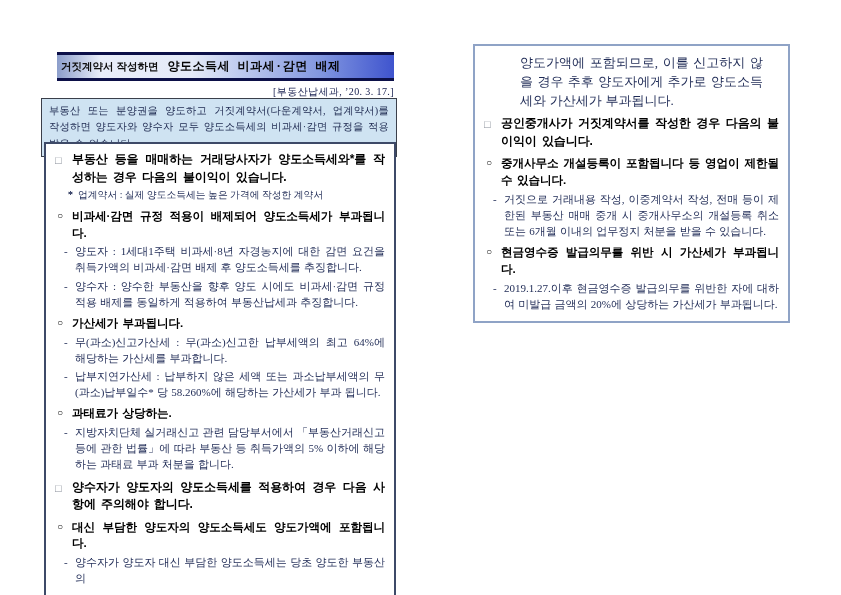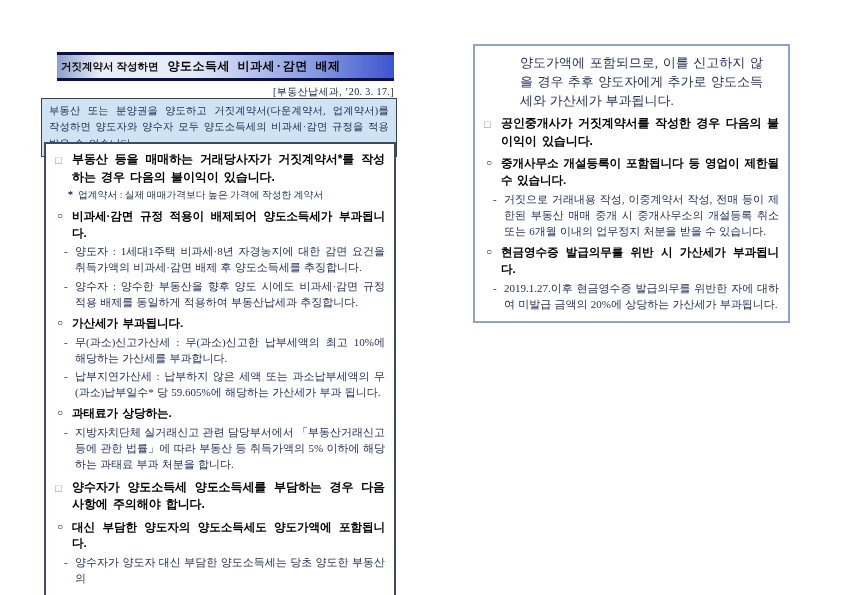--- a/index.html
+++ b/index.html
@@ -78,64 +78,64 @@
   </div>
 
   <div class="source">[부동산납세과, ’20. 3. 17.]</div>
 
   <div class="intro">부동산 또는 분양권을 양도하고 거짓계약서(다운계약서, 업계약서)를 작성하면 양도자와 양수자 모두 양도소득세의 비과세·감면 규정을 적용받을 수 없습니다.</div>
 
   <div class="box1">
 
     <div class="item it-h1">
       <span class="mk">□</span>
-      <span>부동산 등을 매매하는 거래당사자가 거짓계약서*를 작성하는 경우 다음의 불이익이 있습니다.</span>
+      <span>부동산 등을 매매하는 거래당사자가 양도소득세와*를 작성하는 경우 다음의 불이익이 있습니다.</span>
     </div>
     <div class="item it-note">
       <span class="mk">*</span>
     </div>
     <div class="item it-note">
       <span class="mk">*</span>
-      <span>업계약서 : 실제 매매가격보다 높은 가격에 작성한 계약서</span>
+      <span>업계약서 : 실제 양도소득세는 높은 가격에 작성한 계약서</span>
     </div>
     <div class="item it-h2">
       <span class="mk">○</span>
       <span>비과세·감면 규정 적용이 배제되어 양도소득세가 부과됩니다.</span>
     </div>
     <div class="item it-dash">
       <span class="mk">-</span>
       <span>양도자 : 1세대1주택 비과세·8년 자경농지에 대한 감면 요건을 취득가액의 비과세·감면 배제 후 양도소득세를 추징합니다.</span>
     </div>
     <div class="item it-dash">
       <span class="mk">-</span>
       <span>양수자 : 양수한 부동산을 향후 양도 시에도 비과세·감면 규정 적용 배제를 동일하게 적용하여 부동산납세과 추징합니다.</span>
     </div>
     <div class="item it-h2">
       <span class="mk">○</span>
       <span>가산세가 부과됩니다.</span>
     </div>
     <div class="item it-dash">
       <span class="mk">-</span>
-      <span>무(과소)신고가산세 : 무(과소)신고한 납부세액의 최고 10%에 해당하는 가산세를 부과합니다.</span>
+      <span>무(과소)신고가산세 : 무(과소)신고한 납부세액의 최고 64%에 해당하는 가산세를 부과합니다.</span>
     </div>
     <div class="item it-dash">
       <span class="mk">-</span>
-      <span>납부지연가산세 : 납부하지 않은 세액 또는 과소납부세액의 무(과소)납부일수* 당 59.605%에 해당하는 가산세가 부과 됩니다.</span>
+      <span>납부지연가산세 : 납부하지 않은 세액 또는 과소납부세액의 무(과소)납부일수* 당 58.260%에 해당하는 가산세가 부과 됩니다.</span>
     </div>
     <div class="item it-h2">
       <span class="mk">○</span>
       <span>과태료가 상당하는.</span>
     </div>
     <div class="item it-dash">
       <span class="mk">-</span>
       <span>지방자치단체 실거래신고 관련 담당부서에서 「부동산거래신고 등에 관한 법률」에 따라 부동산 등 취득가액의 5% 이하에 해당하는 과태료 부과 처분을 합니다.</span>
     </div>
     <div class="item it-h1" style="margin-top:6px;">
       <span class="mk">□</span>
-      <span>양수자가 양도소득세 양도소득세를 부담하는 경우 다음 사항에 주의해야 합니다.</span>
+      <span>양수자가 양도자의 양도소득세를 적용하여 경우 다음 사항에 주의해야 합니다.</span>
     </div>
     <div class="item it-h2">
       <span class="mk">○</span>
       <span>대신 부담한 양도자의 양도소득세도 양도가액에 포함됩니다.</span>
     </div>
     <div class="item it-dash">
       <span class="mk">-</span>
       <span>양수자가 양도자 대신 부담한 양도소득세는 당초 양도한 부동산의</span>
     </div>
 

